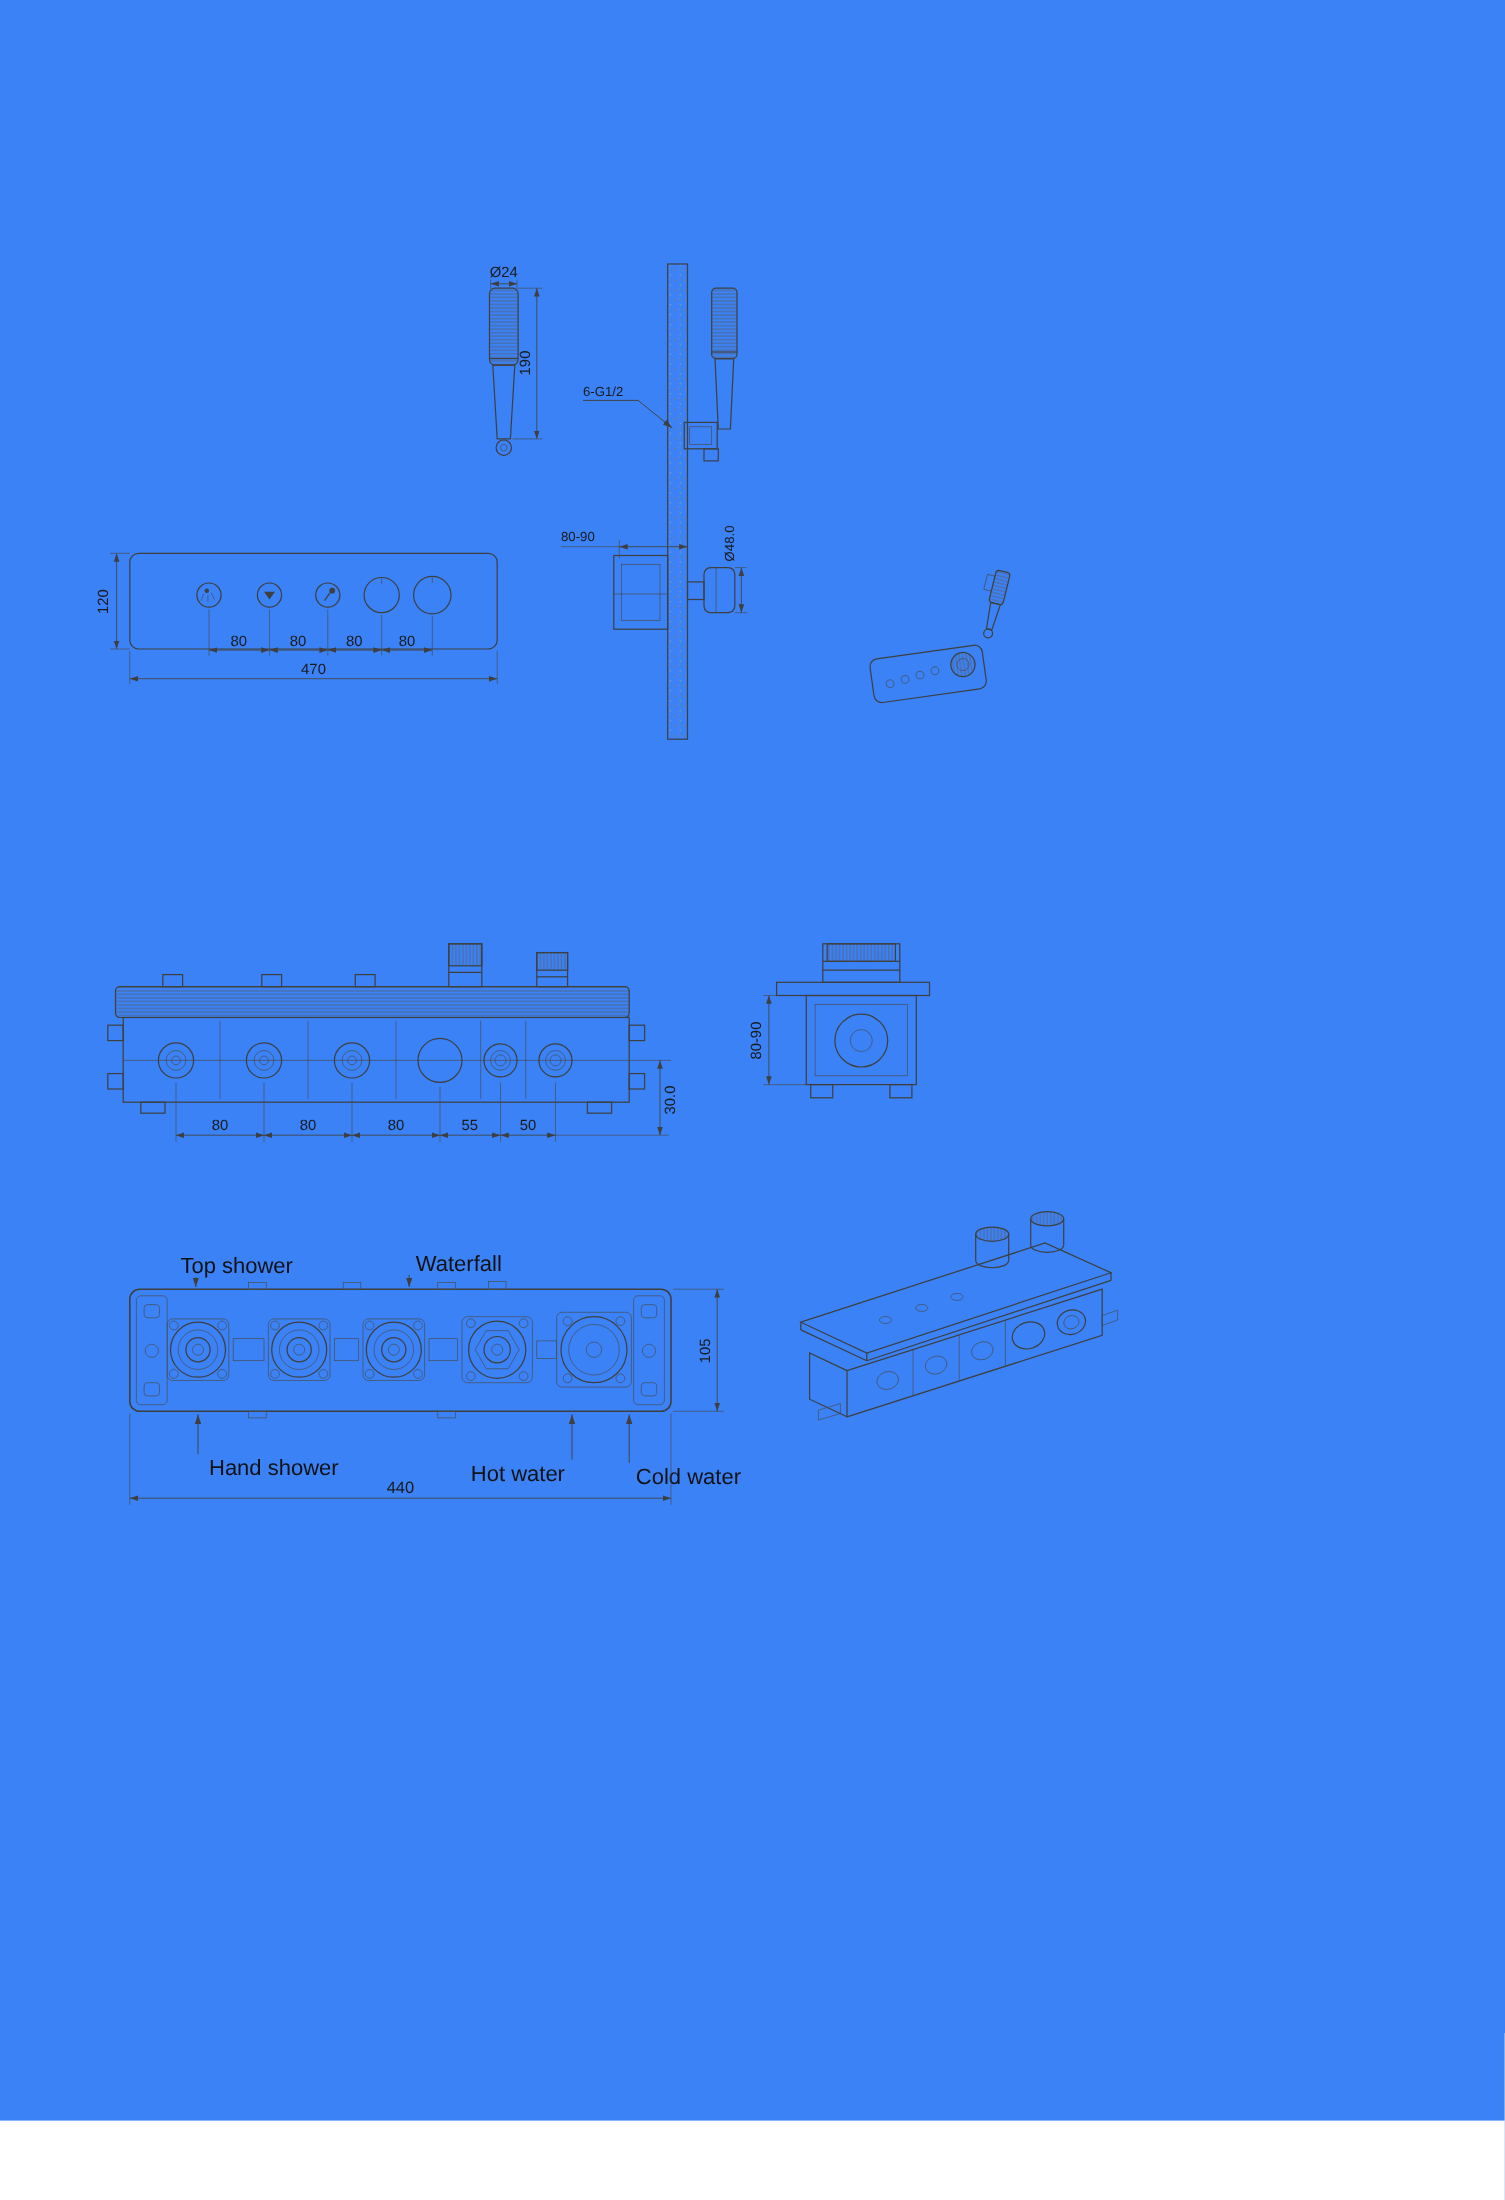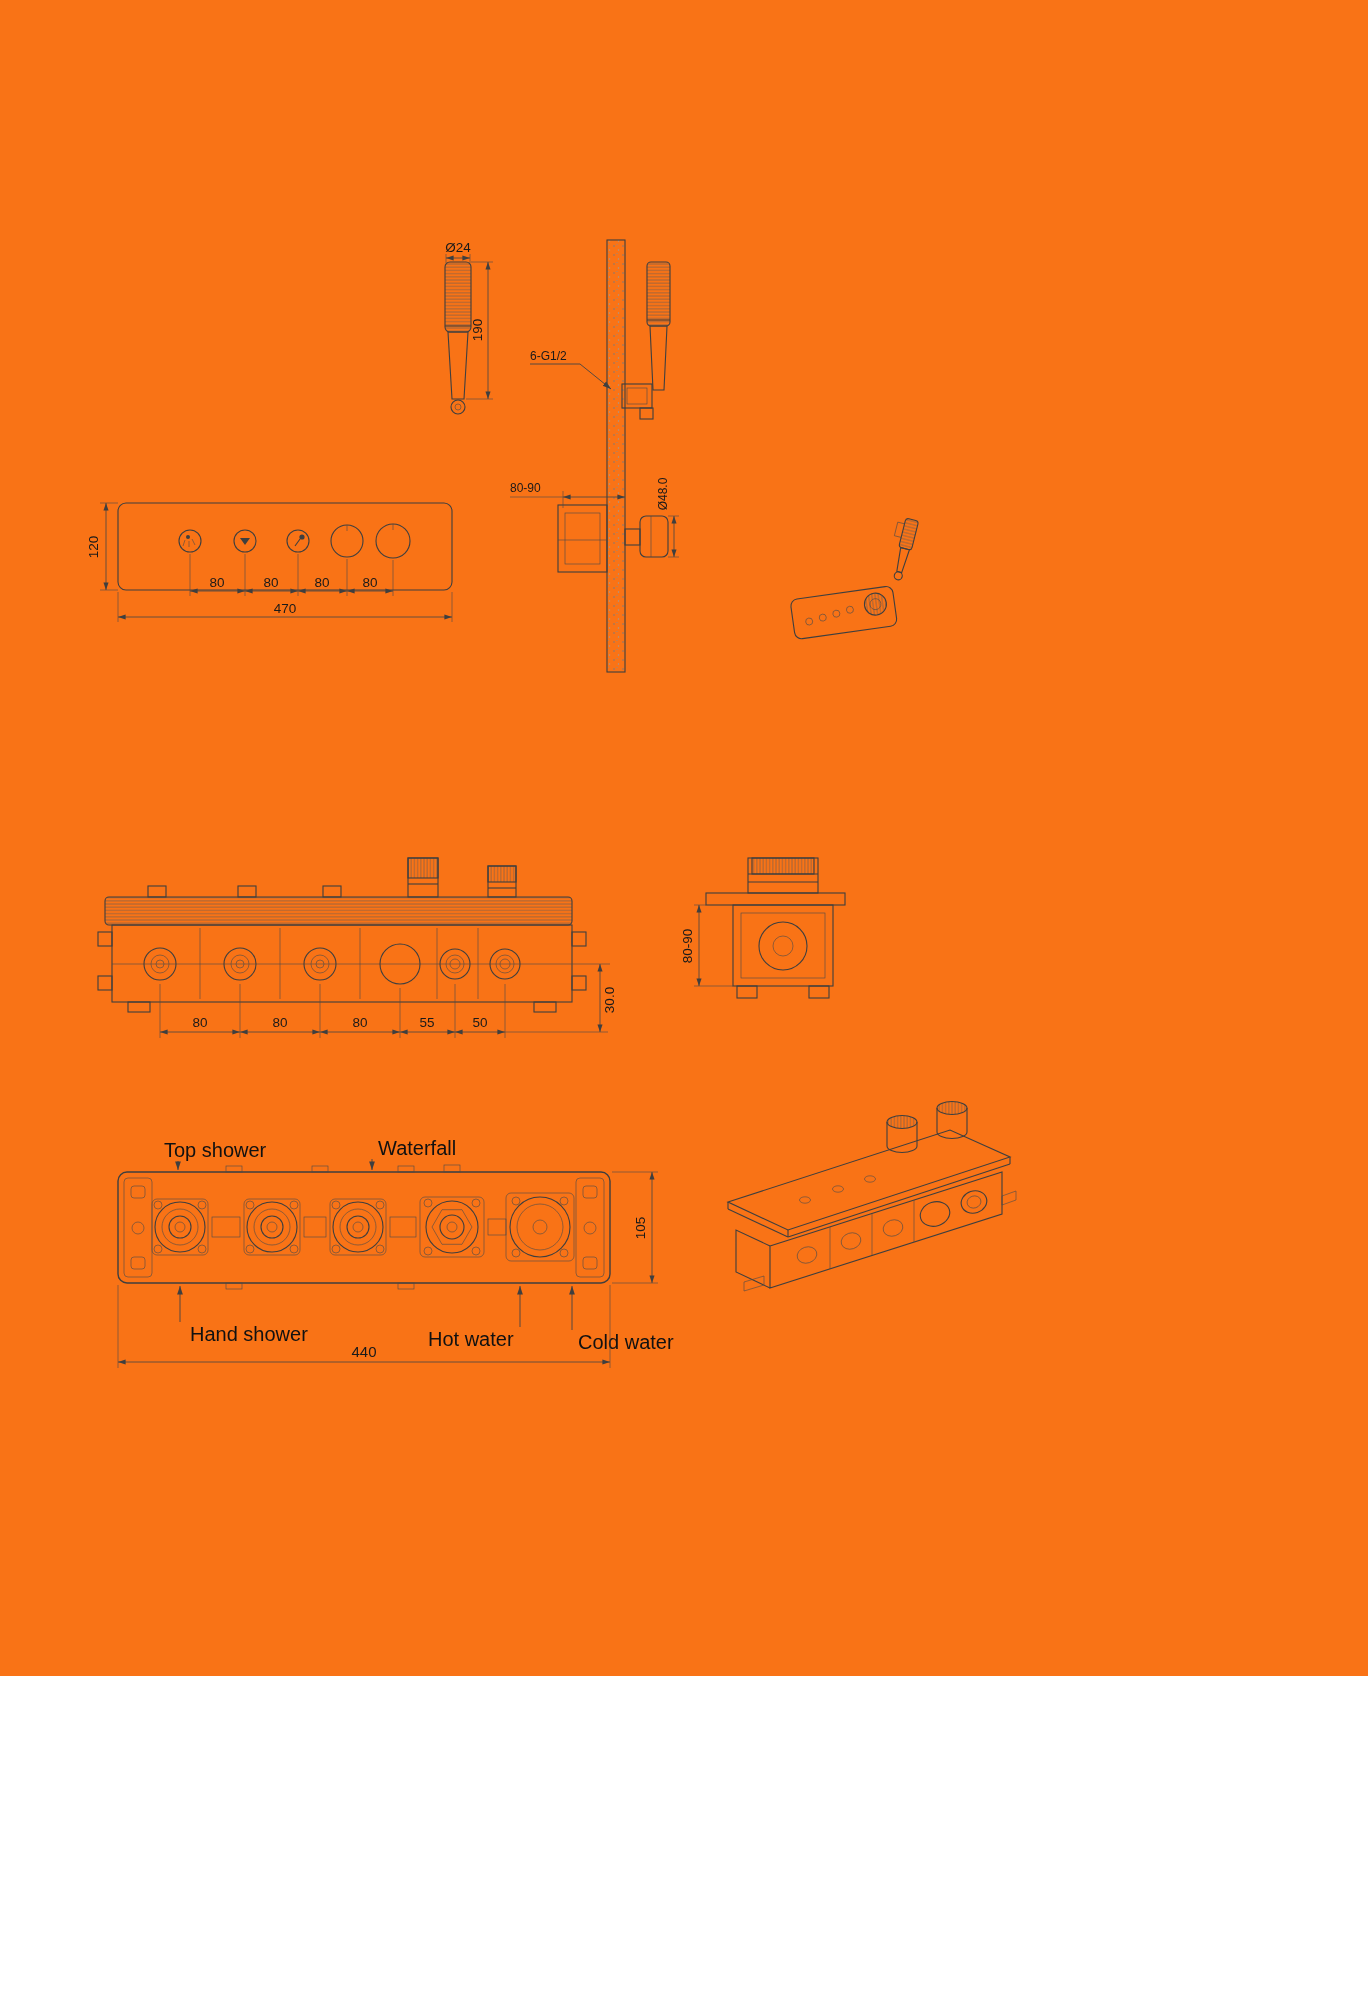--- a/index.html
+++ b/index.html
@@ -1,16 +1,16 @@
 <!DOCTYPE html>
 <html><head>
 <meta charset="utf-8">
 <style>
   html,body{margin:0;padding:0;background:#ffffff;}
-  .page{width:1368px;height:1676px;position:relative;background:#f97316;overflow:hidden;}
+  .page{width:1368px;height:1928px;position:relative;background:#3b82f6;overflow:hidden;}
   svg{display:block;}
   .ln{fill:none;stroke:#3f3f3f;stroke-width:1.1;}
   .ln2{fill:none;stroke:#3f3f3f;stroke-width:1.4;}
   .thin{fill:none;stroke:#4a4a4a;stroke-width:0.6;}
   .dim{fill:none;stroke:#444444;stroke-width:0.8;}
   .lead{fill:none;stroke:#444444;stroke-width:0.9;}
   .hatchH-fill{fill:url(#hatchH);stroke:#3f3f3f;stroke-width:1.1;}
   .hatchV-fill{fill:url(#hatchV);stroke:#3f3f3f;stroke-width:1.1;}
   .dots-fill{fill:url(#dots);stroke:#3f3f3f;stroke-width:1.1;}
   .solid{fill:#3f3f3f;stroke:none;}

